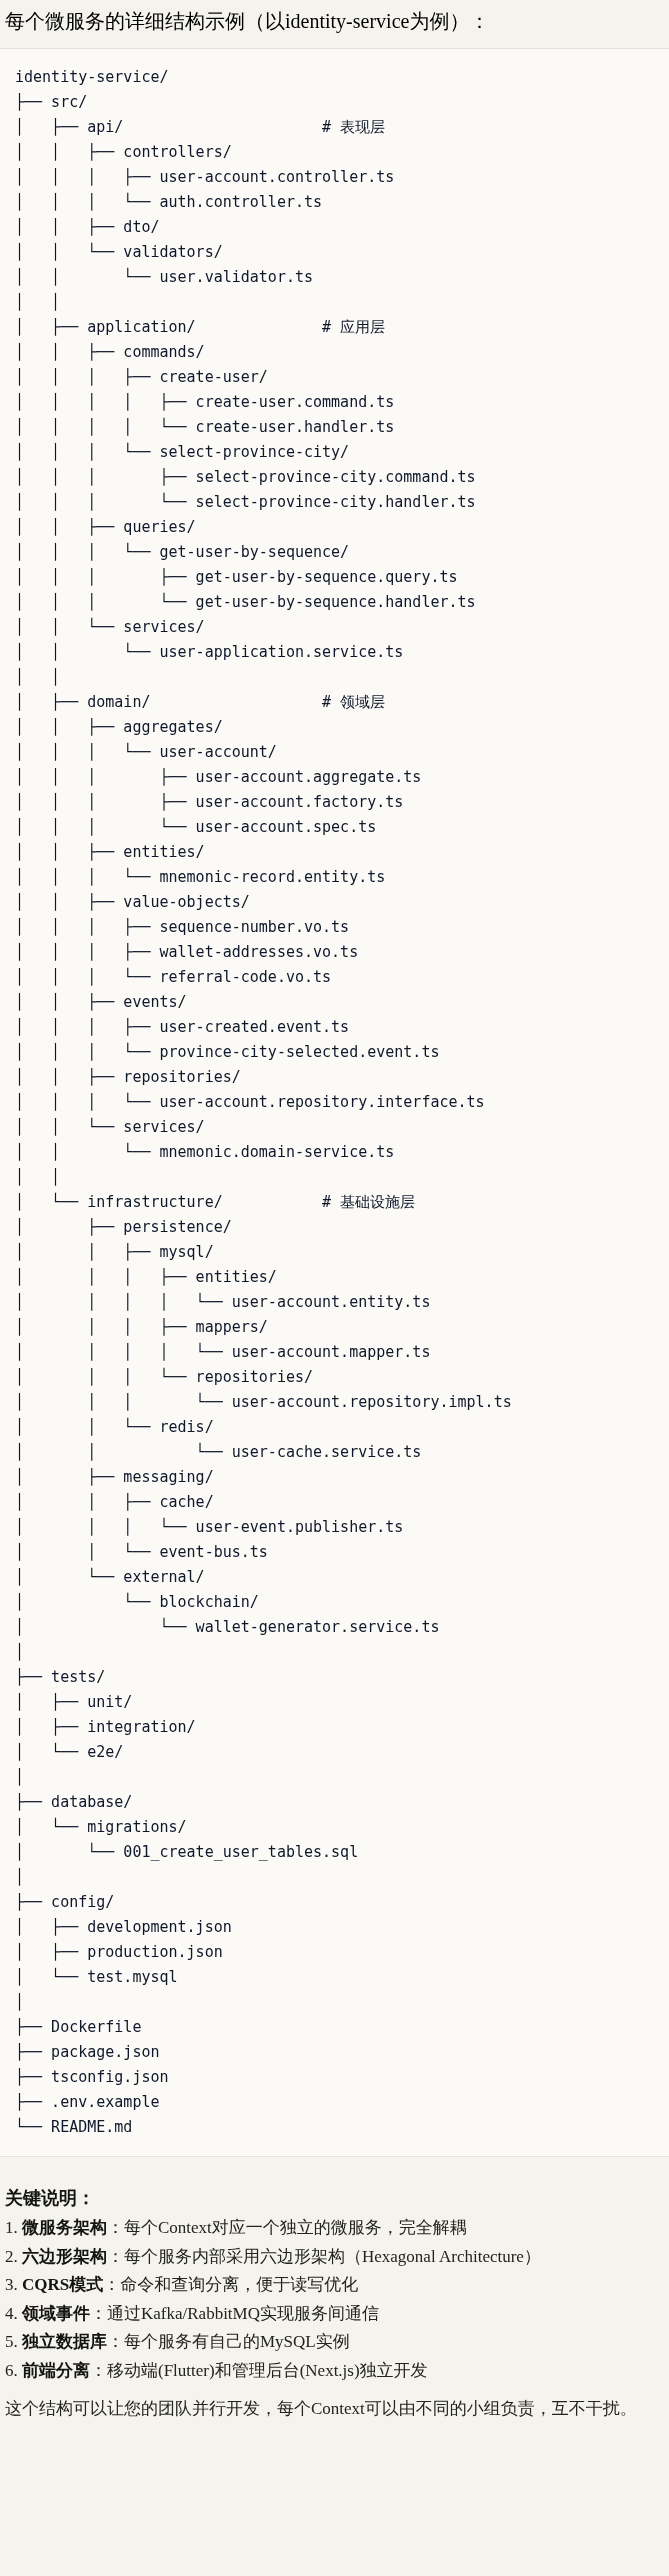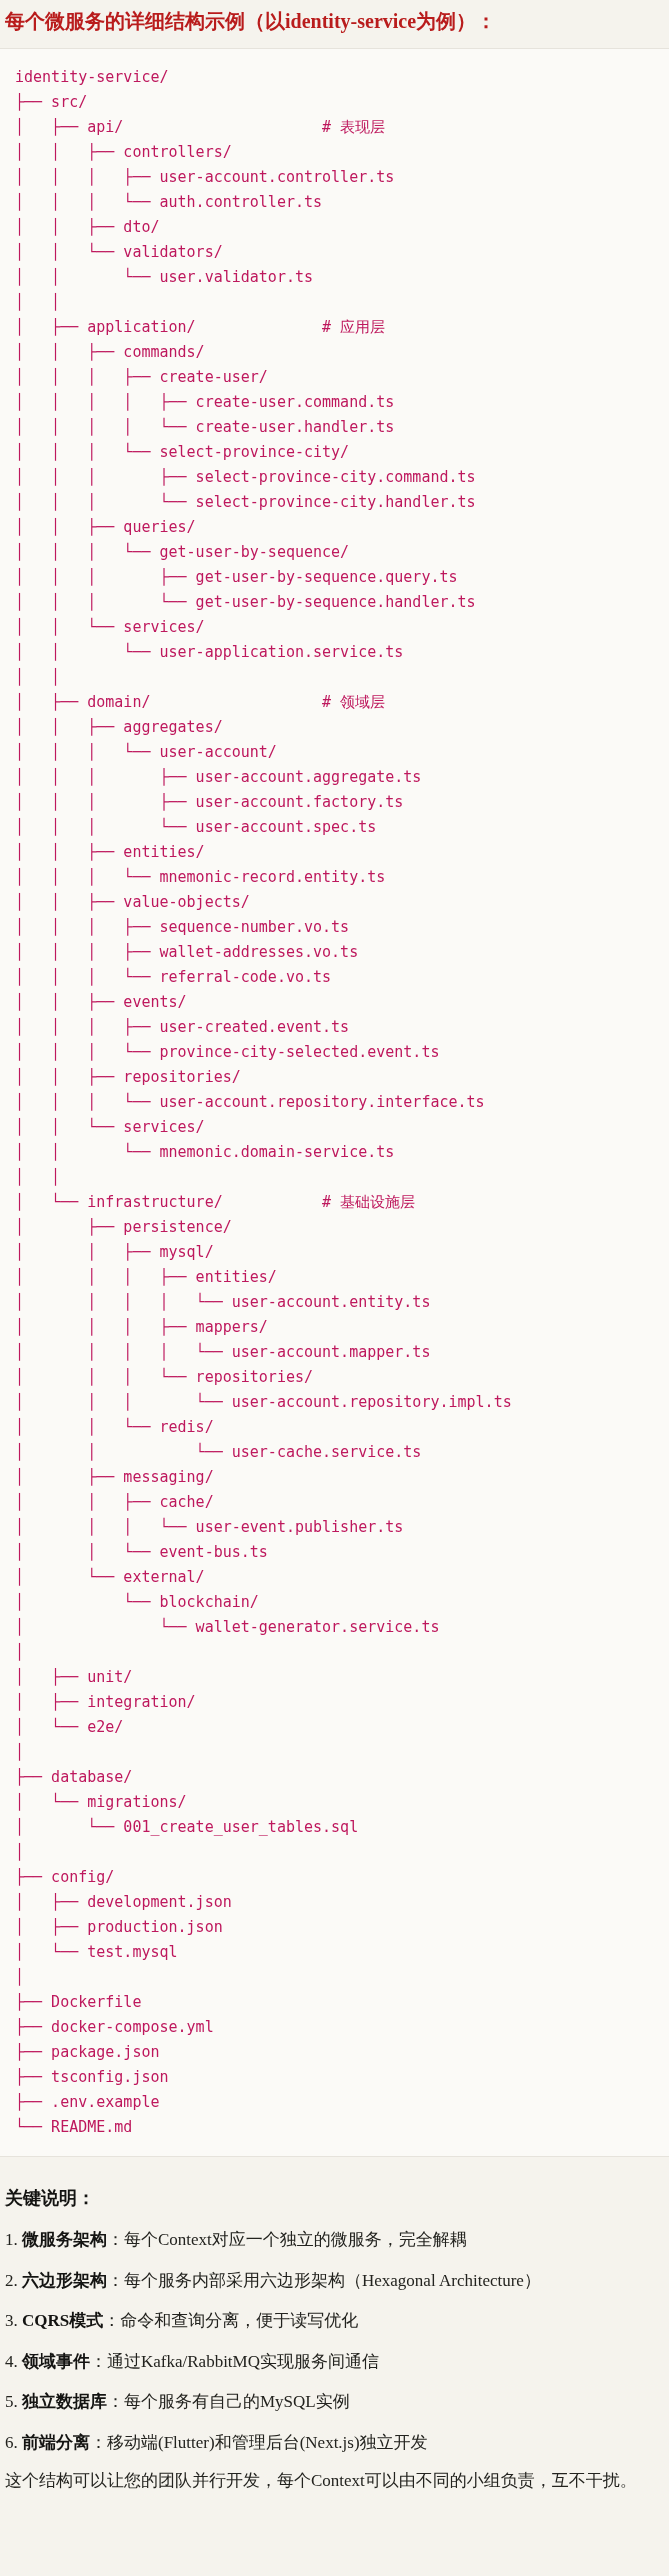--- a/index.html
+++ b/index.html
@@ -9,54 +9,54 @@
   body {
     width: 669px;
     height: 2576px;
     overflow: hidden;
     background: #F5F3ED;
     color: #23231F;
     font-family: "Liberation Serif", serif;
   }
   .page-title {
     font-size: 20px;
-    font-weight: 700;
-    color: #b91c1c;
+    font-weight: 400;
+    color: #000000;
     padding: 7.5px 5px 0 5px;
     line-height: 27.5px;
   }
   .code-block {
     margin-top: 12.5px;
     background: #FBFAF7;
     border-top: 0.6px solid #E6E3DC;
     border-bottom: 0.6px solid #E6E3DC;
     padding: 16.3px 15px;
   }
   .file-tree {
     font-family: "DejaVu Sans Mono", monospace;
     font-size: 15px;
-    color: #be185d;
+    color: #0f172a;
   }
   .tree-line {
     height: 25px;
     line-height: 25px;
     white-space: pre;
   }
   .notes {
     padding: 0 5px;
     margin-top: 29px;
   }
   .notes-heading {
     font-size: 18px;
     font-weight: 700;
     color: #141412;
     line-height: 25px;
   }
   .note-item {
-    margin-top: 18px;
+    margin-top: 6px;
     font-size: 17px;
     line-height: 22.5px;
     color: #23231F;
   }
   .note-item .num {
     font-weight: 400;
   }
   .note-item .label {
     font-weight: 700;
     color: #141412;
@@ -132,35 +132,35 @@
       <div class="tree-line">│       │   └── redis/</div>
       <div class="tree-line">│       │           └── user-cache.service.ts</div>
       <div class="tree-line">│       ├── messaging/</div>
       <div class="tree-line">│       │   ├── cache/</div>
       <div class="tree-line">│       │   │   └── user-event.publisher.ts</div>
       <div class="tree-line">│       │   └── event-bus.ts</div>
       <div class="tree-line">│       └── external/</div>
       <div class="tree-line">│           └── blockchain/</div>
       <div class="tree-line">│               └── wallet-generator.service.ts</div>
       <div class="tree-line">│</div>
+      <div class="tree-line">├── tests/</div>
       <div class="tree-line">│   ├── unit/</div>
       <div class="tree-line">│   ├── integration/</div>
       <div class="tree-line">│   └── e2e/</div>
       <div class="tree-line">│</div>
       <div class="tree-line">├── database/</div>
       <div class="tree-line">│   └── migrations/</div>
       <div class="tree-line">│       └── 001_create_user_tables.sql</div>
       <div class="tree-line">│</div>
       <div class="tree-line">├── config/</div>
       <div class="tree-line">│   ├── development.json</div>
       <div class="tree-line">│   ├── production.json</div>
       <div class="tree-line">│   └── test.mysql</div>
       <div class="tree-line">│</div>
       <div class="tree-line">├── Dockerfile</div>
-      <div class="tree-line">├── docker-compose.yml</div>
       <div class="tree-line">├── package.json</div>
       <div class="tree-line">├── tsconfig.json</div>
       <div class="tree-line">├── .env.example</div>
       <div class="tree-line">└── README.md</div>
     </div>
 </div>
 
 <div class="notes">
   <div class="notes-heading">关键说明：</div>
   <div>

